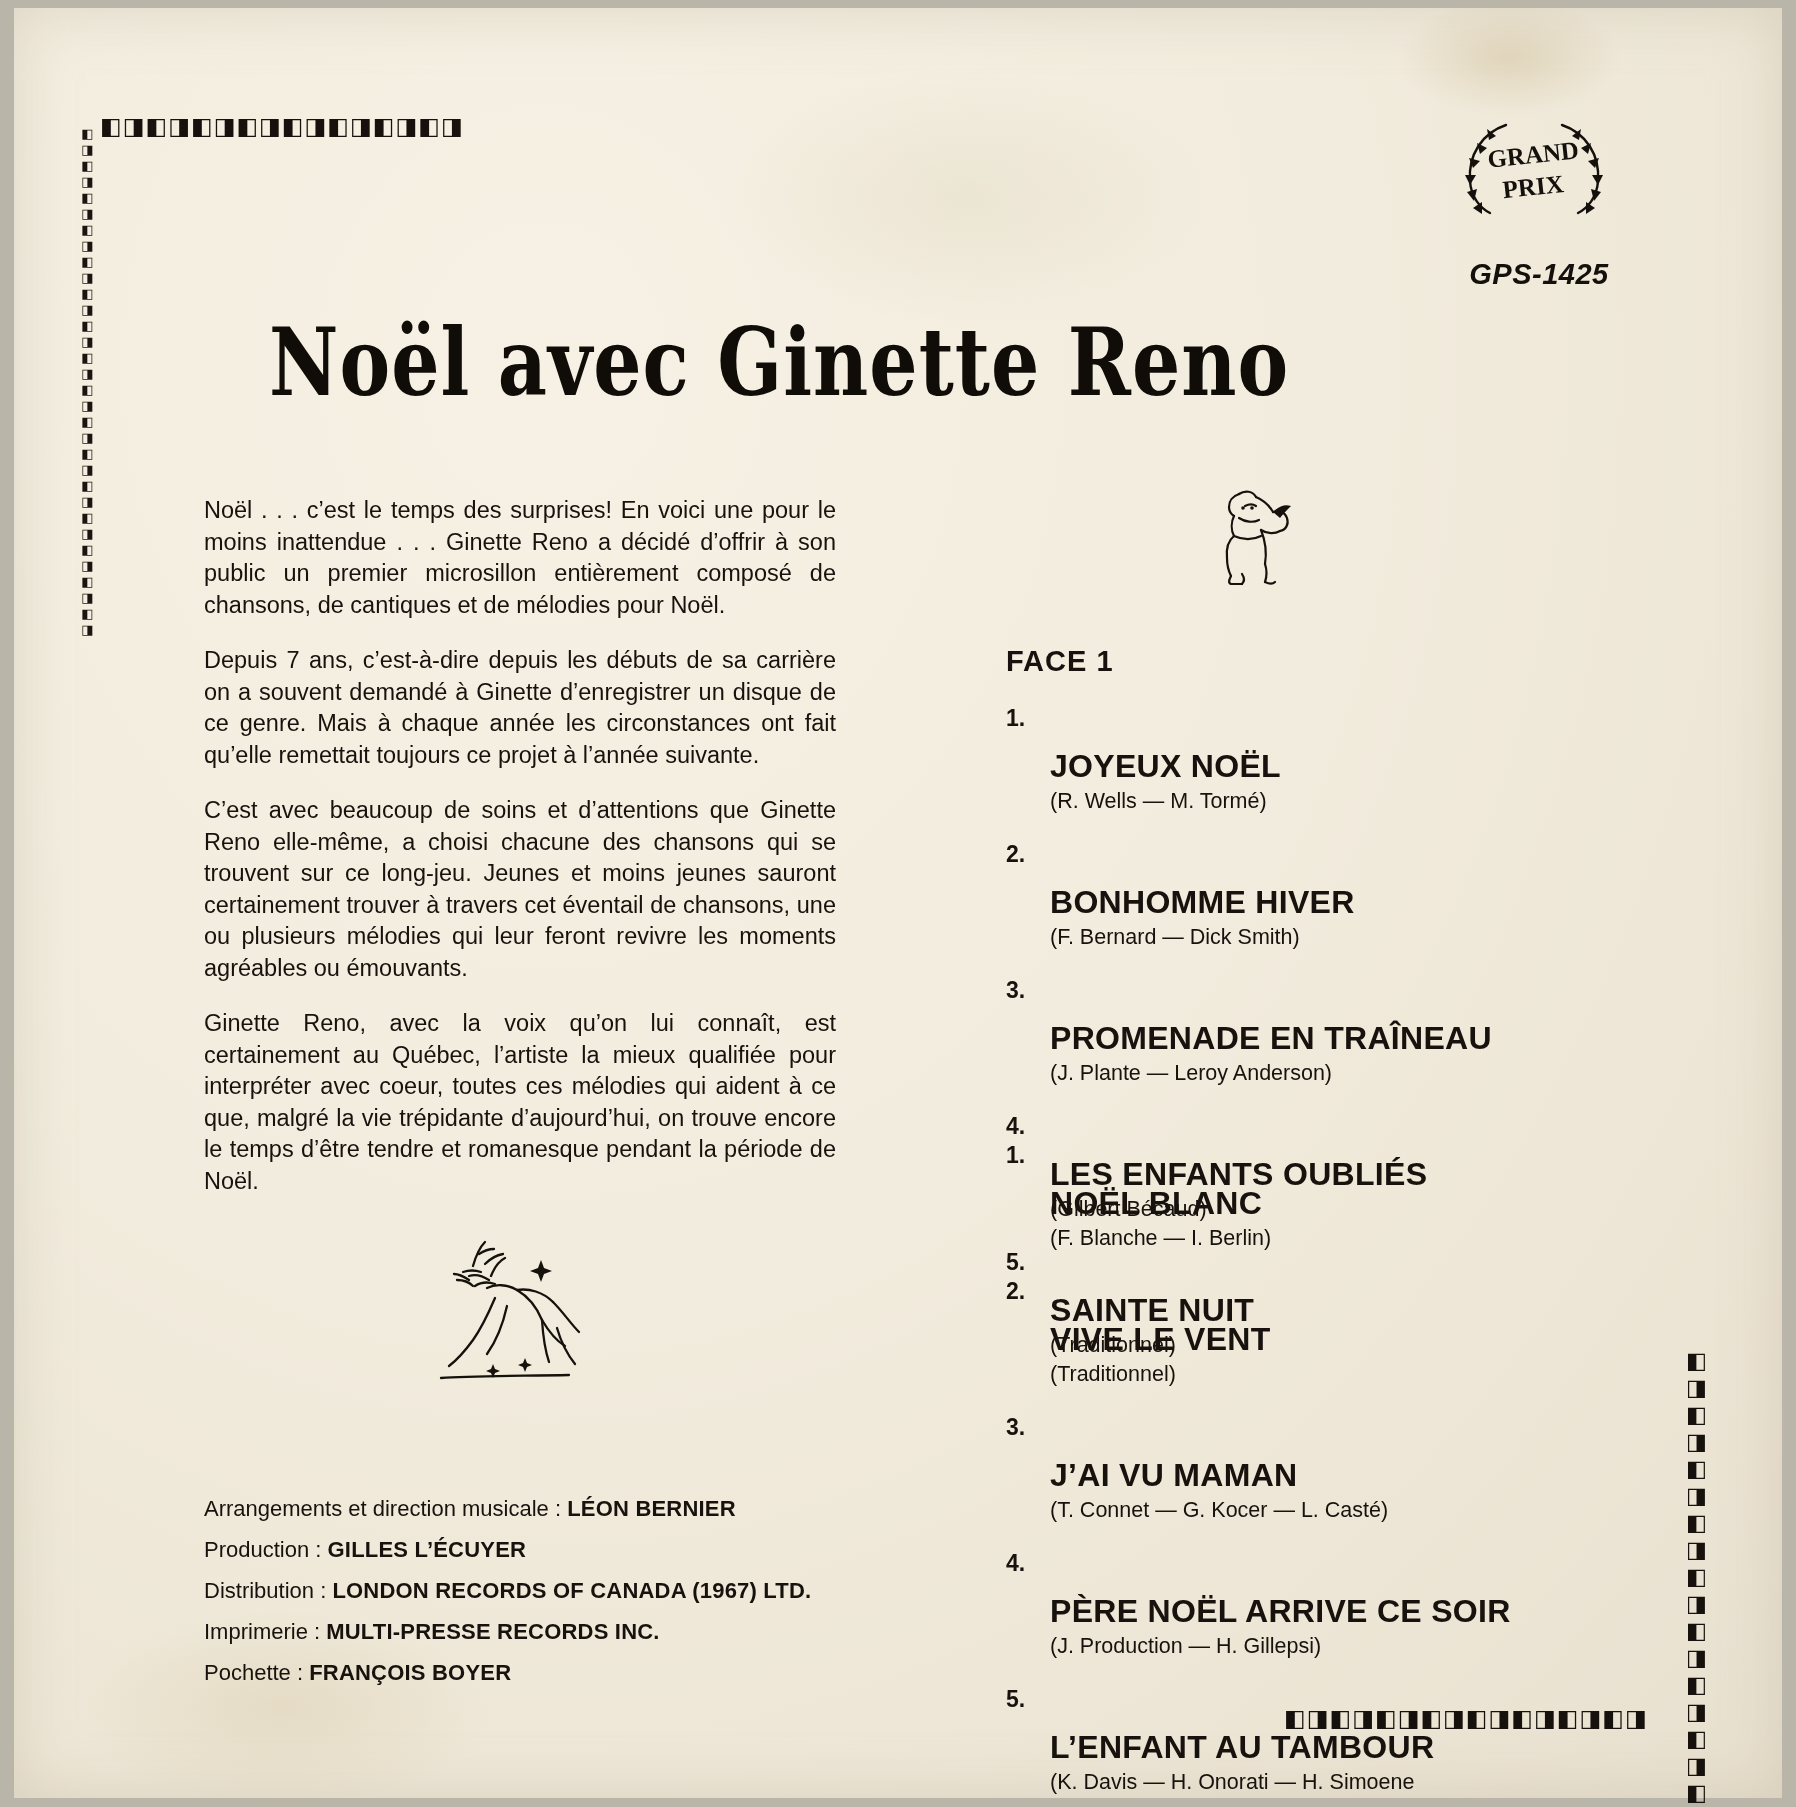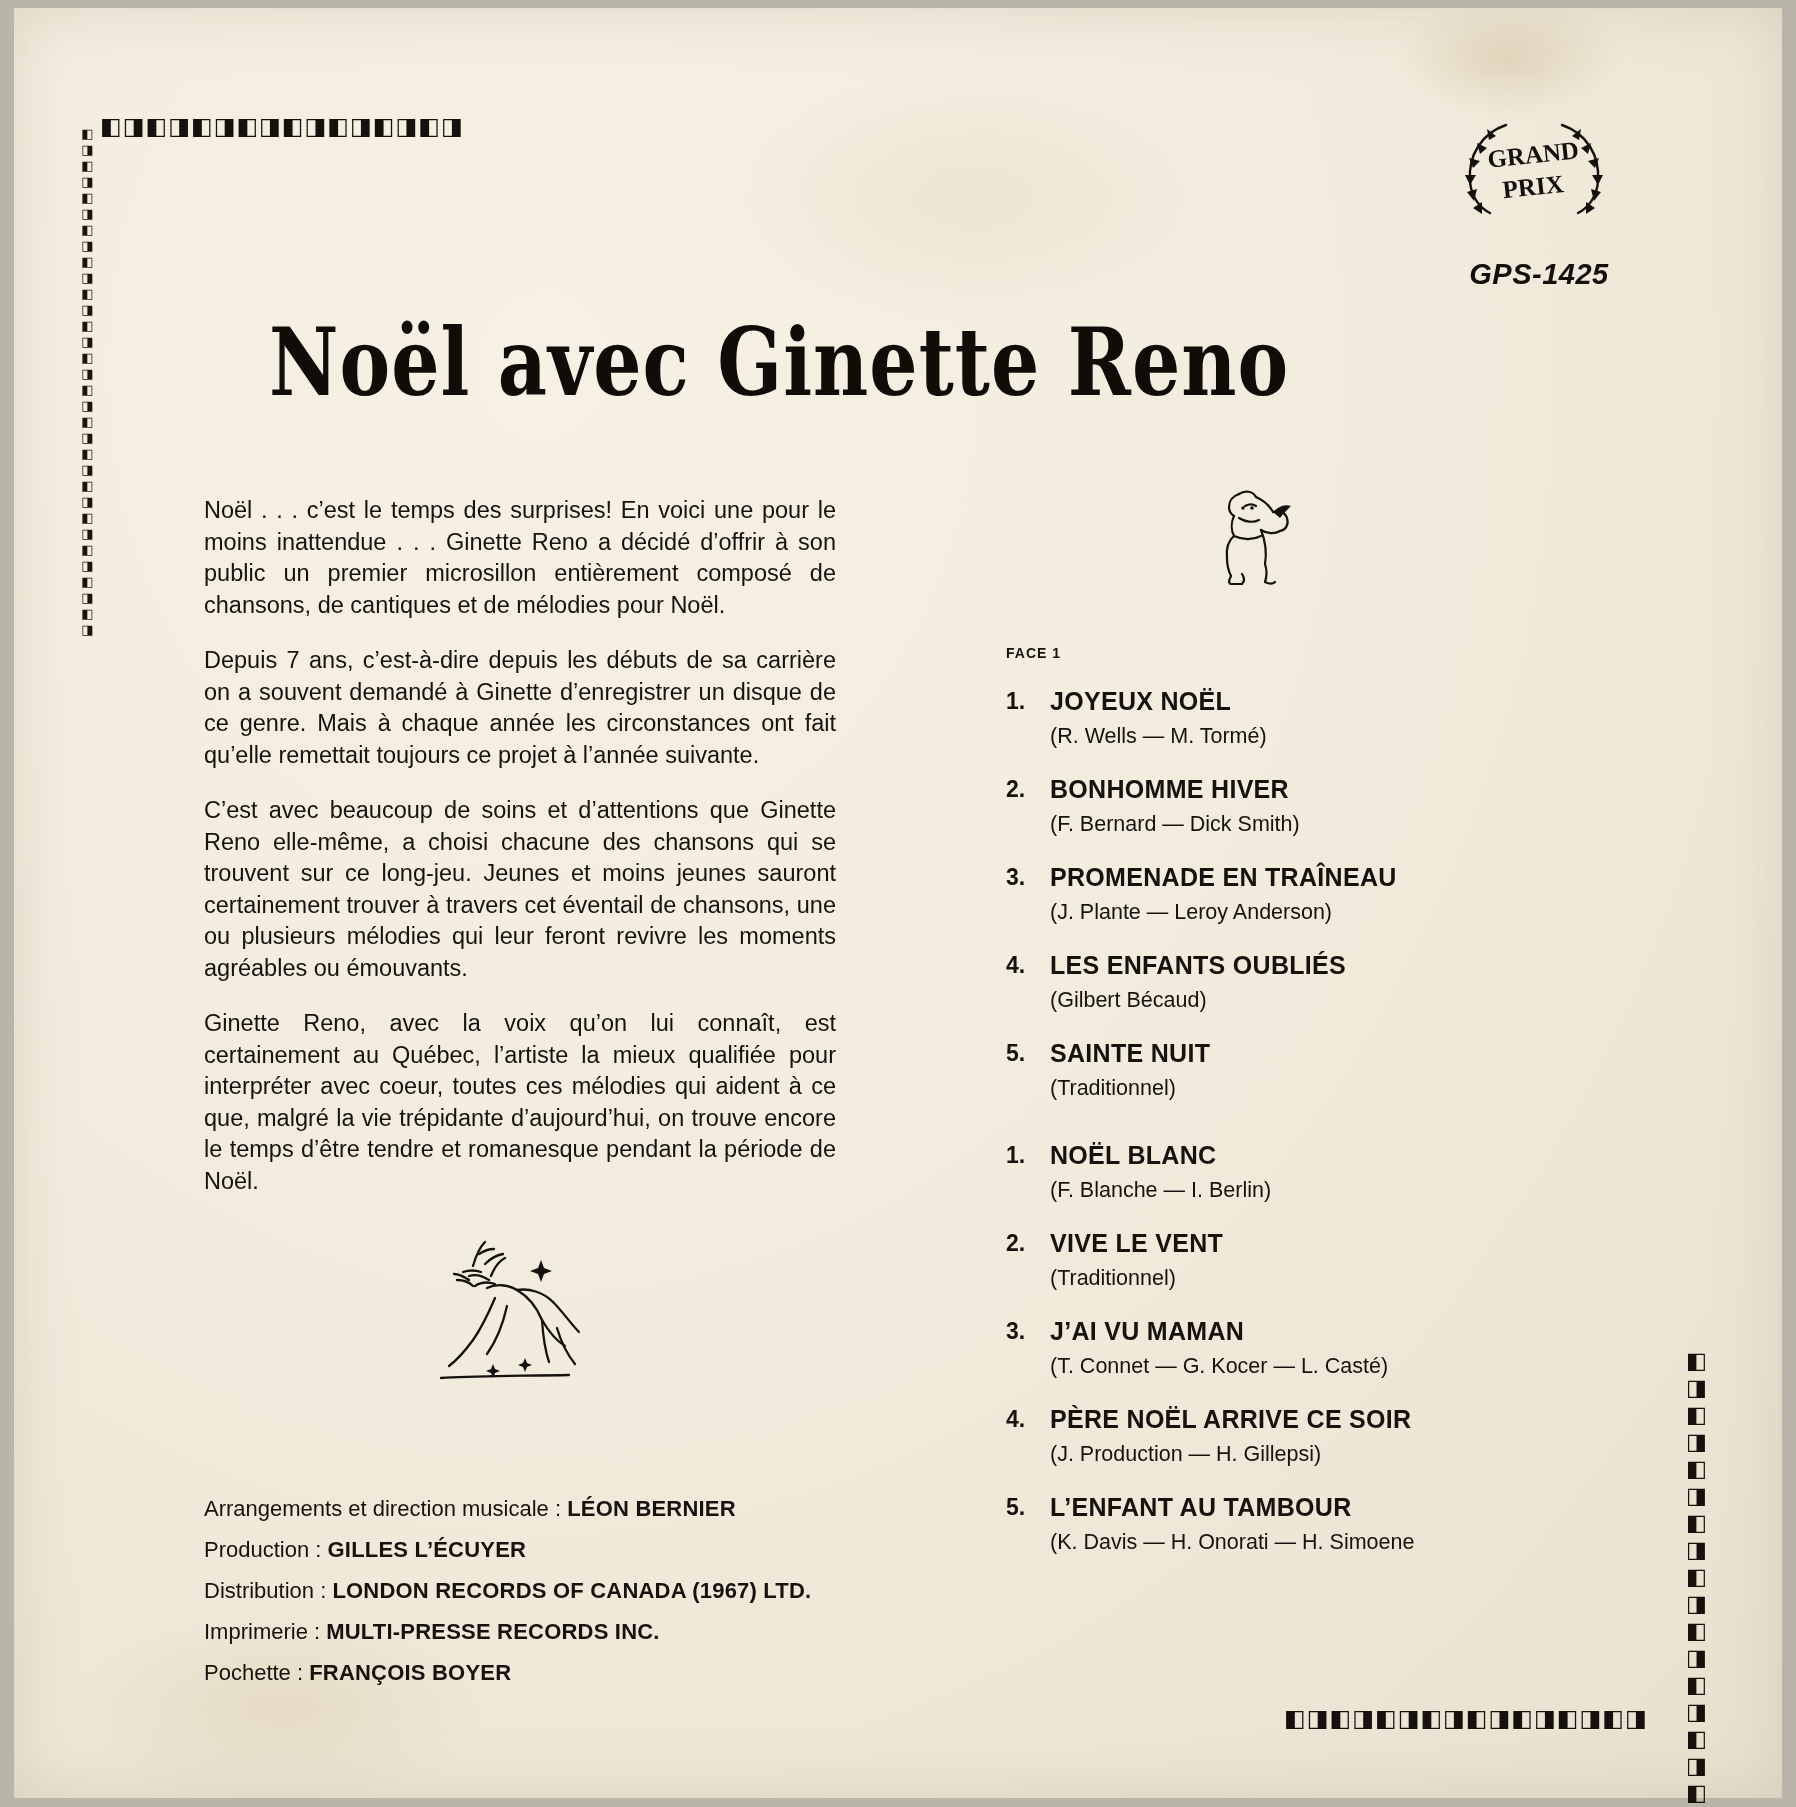--- a/index.html
+++ b/index.html
@@ -167,40 +167,41 @@
   .face-block {
     position: absolute;
     width: 640px;
     color: #17120d;
     font-family: "Liberation Sans", sans-serif;
   }
   #face1 { left: 992px; top: 637px; }
   #face2 { left: 992px; top: 1133px; }
   .face-label {
     font-weight: bold;
-    font-size: 14px;
+    font-size: 29px;
     letter-spacing: 1px;
     margin-bottom: 26px;
   }
   .track {
     display: flex;
     margin-bottom: 25px;
   }
   .track-num {
     width: 44px;
     flex: 0 0 44px;
     font-weight: bold;
     font-size: 23px;
     padding-top: 1px;
   }
   .track-title {
     font-weight: bold;
-    font-size: 25px;
+    font-size: 32px;
     letter-spacing: 0.3px;
     line-height: 29px;
+    margin-top: 48px;
   }
   .track-credit {
     font-size: 21.5px;
     line-height: 28px;
     margin-top: 6px;
   }
 </style>
 </head>
 <body>
 

